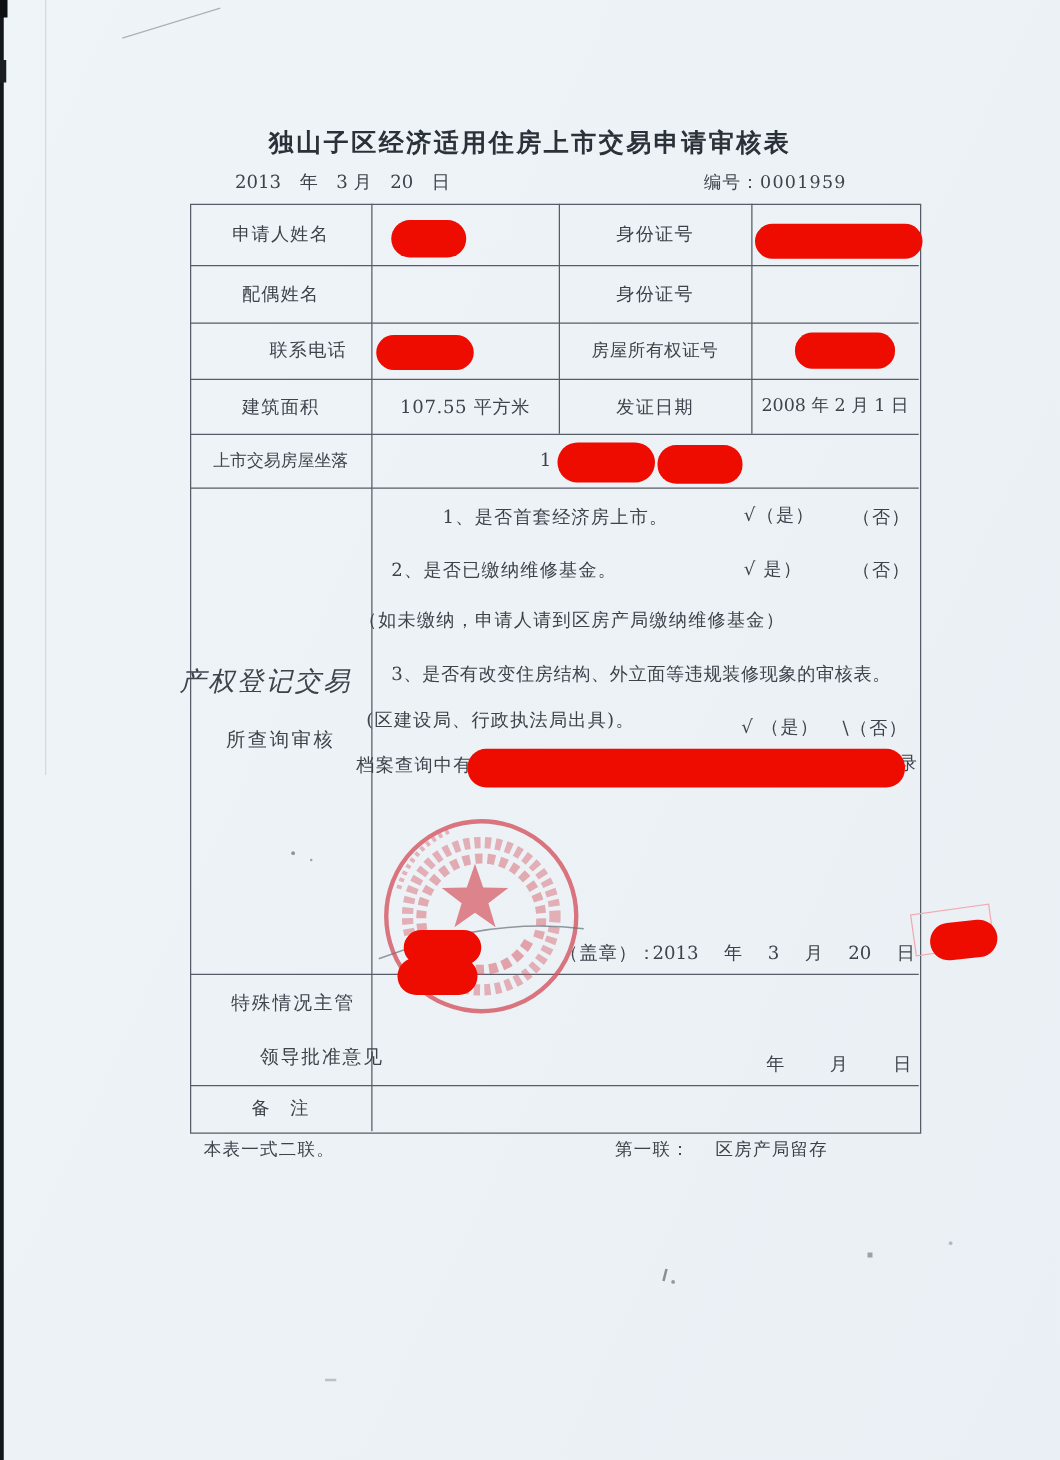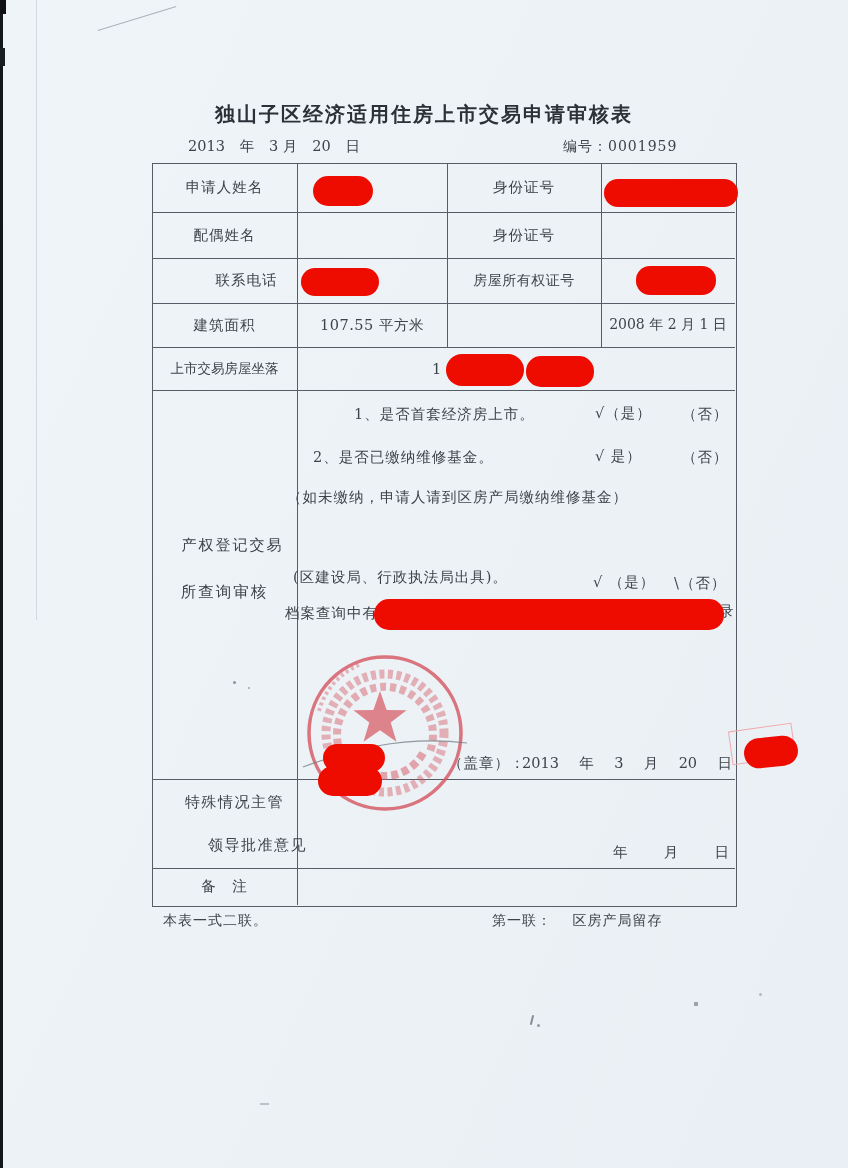--- a/index.html
+++ b/index.html
@@ -59,37 +59,39 @@
   <div class="vl" style="left:601px;top:163px;height:184px;"></div>
 
   <div class="c" style="left:152px;top:163px;width:145px;height:49px;">申请人姓名</div>
   <div class="c" style="left:447px;top:163px;width:154px;height:49px;">身份证号</div>
   <div class="c" style="left:152px;top:212px;width:145px;height:46px;">配偶姓名</div>
   <div class="c" style="left:447px;top:212px;width:154px;height:46px;">身份证号</div>
   <div class="c" style="left:152px;top:258px;width:145px;height:45px;padding-left:22px;">联系电话</div>
   <div class="c" style="left:447px;top:258px;width:154px;height:45px;font-size:14px;letter-spacing:0.5px;">房屋所有权证号</div>
   <div class="c" style="left:152px;top:303px;width:145px;height:44px;">建筑面积</div>
   <div class="c" style="left:297px;top:303px;width:150px;height:44px;letter-spacing:0.5px;">107.55 平方米</div>
+  <div class="c" style="left:447px;top:303px;width:154px;height:44px;">发证日期</div>
   <div class="c" style="left:601px;top:303px;width:134px;height:44px;font-size:14px;letter-spacing:0;">2008 年 2 月 1 日</div>
   <div class="c" style="left:152px;top:347px;width:145px;height:43px;font-size:13.5px;letter-spacing:0;">上市交易房屋坐落</div>
   <div class="c" style="left:428px;top:347px;width:18px;height:43px;">1</div>
 
-  <div class="c" style="left:160px;top:536px;width:145px;height:18px;font-size:15px;letter-spacing:2px;">产权登记交易</div>
+  <div class="c" style="left:140px;top:536px;width:145px;height:18px;font-size:21px;letter-spacing:2px;font-style:italic;">产权登记交易</div>
   <div class="c" style="left:152px;top:583px;width:145px;height:18px;font-size:15.5px;letter-spacing:2px;">所查询审核</div>
 
   <div class="t" style="left:313px;top:407px;margin-left:41px;">1、是否首套经济房上市。</div>
   <div class="t" style="left:595px;top:406px;">√（是）</div>
   <div class="t" style="left:682px;top:407px;">（否）</div>
 
   <div class="t" style="left:313px;top:450px;">2、是否已缴纳维修基金。</div>
   <div class="t" style="left:595px;top:449px;">√  是）</div>
   <div class="t" style="left:682px;top:450px;">（否）</div>
 
   <div class="t" style="left:287px;top:490px;">（如未缴纳，申请人请到区房产局缴纳维修基金）</div>
 
+  <div class="t" style="left:313px;top:533px;letter-spacing:0.5px;">3、是否有改变住房结构、外立面等违规装修现象的审核表。</div>
   <div class="t" style="left:293px;top:570px;">(区建设局、行政执法局出具)。</div>
   <div class="t" style="left:593px;top:575px;">√ （是）</div>
   <div class="t" style="left:674px;top:576px;">\（否）</div>
 
   <div class="t" style="left:285px;top:606px;">档案查询中有</div>
   <div class="t" style="left:719px;top:604px;">录</div>
 
   <div class="t" style="left:448px;top:756px;">（盖章）：</div>
   <div class="dateflex" style="left:522px;top:756px;width:210px;">
     <span>2013</span>

